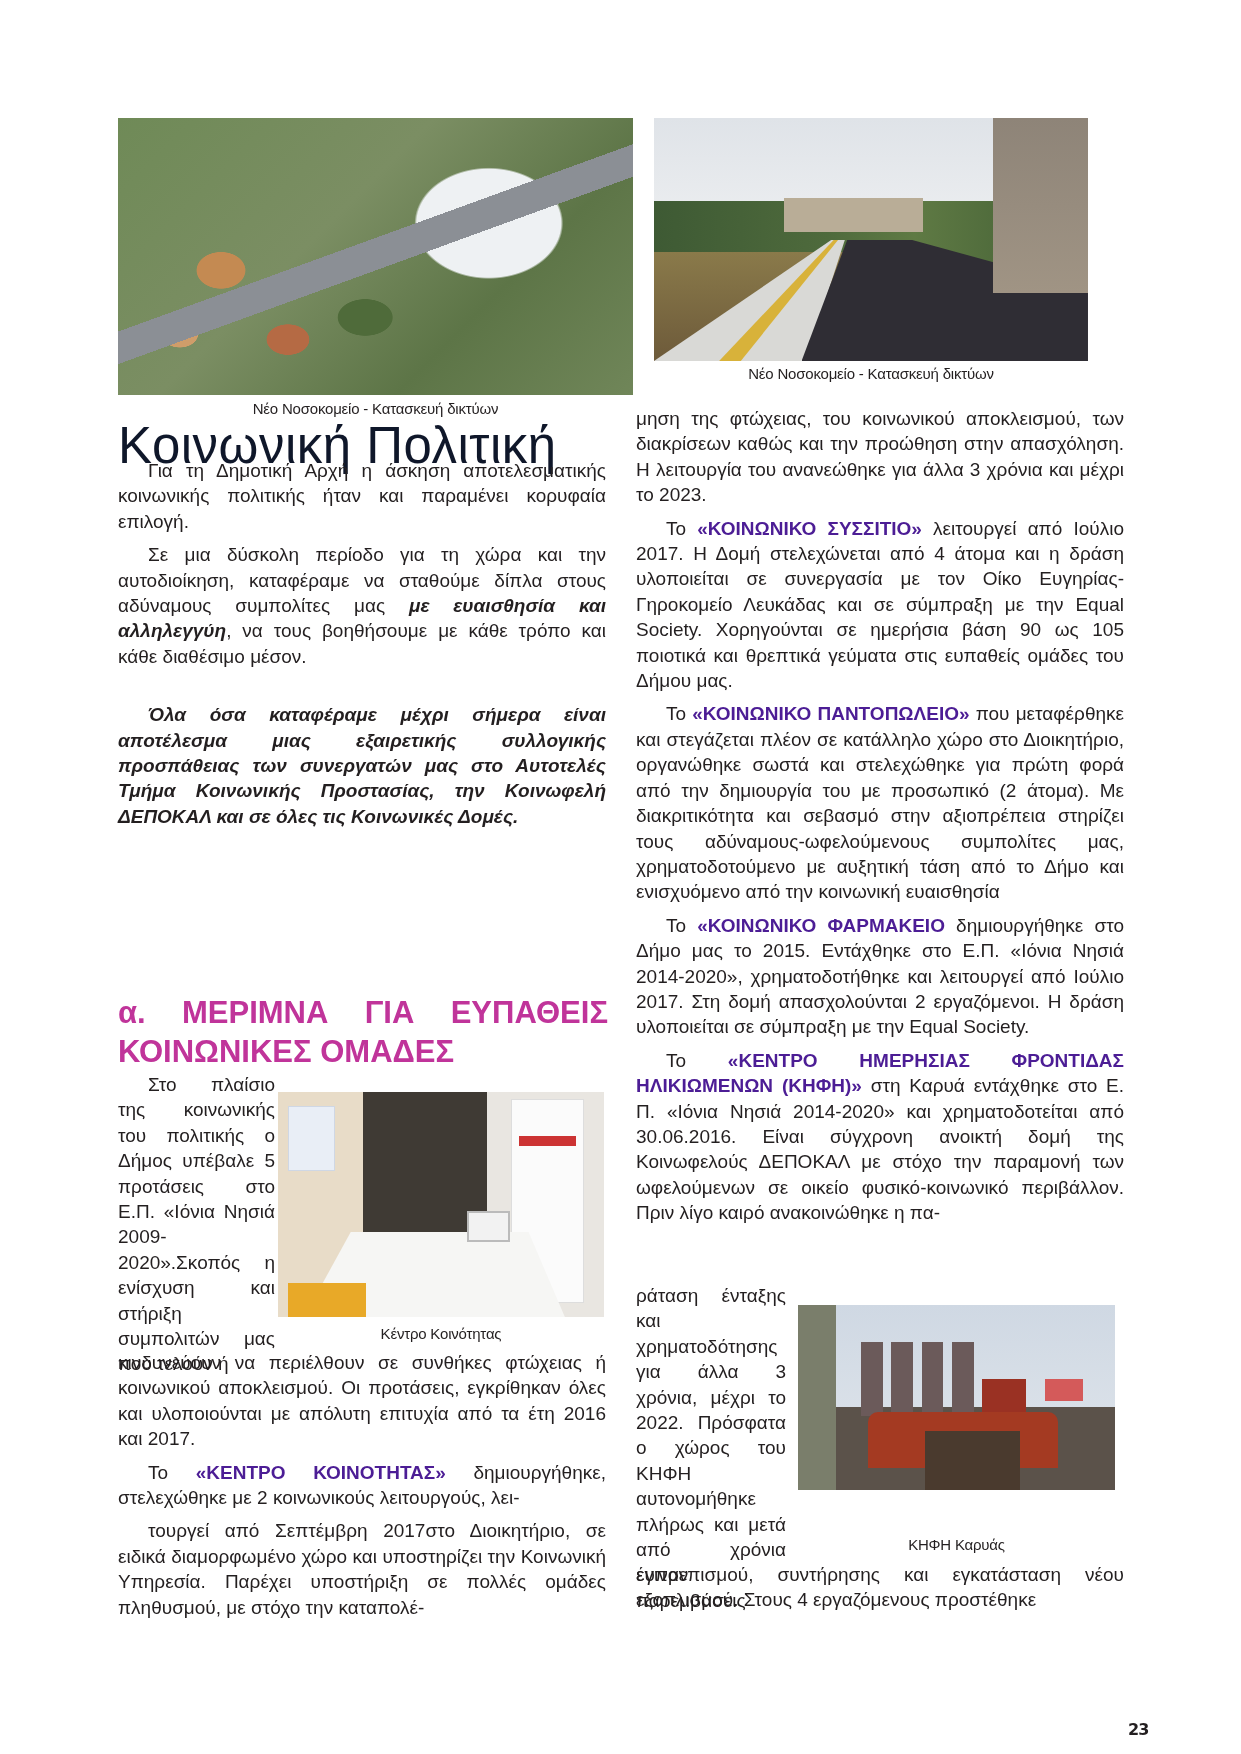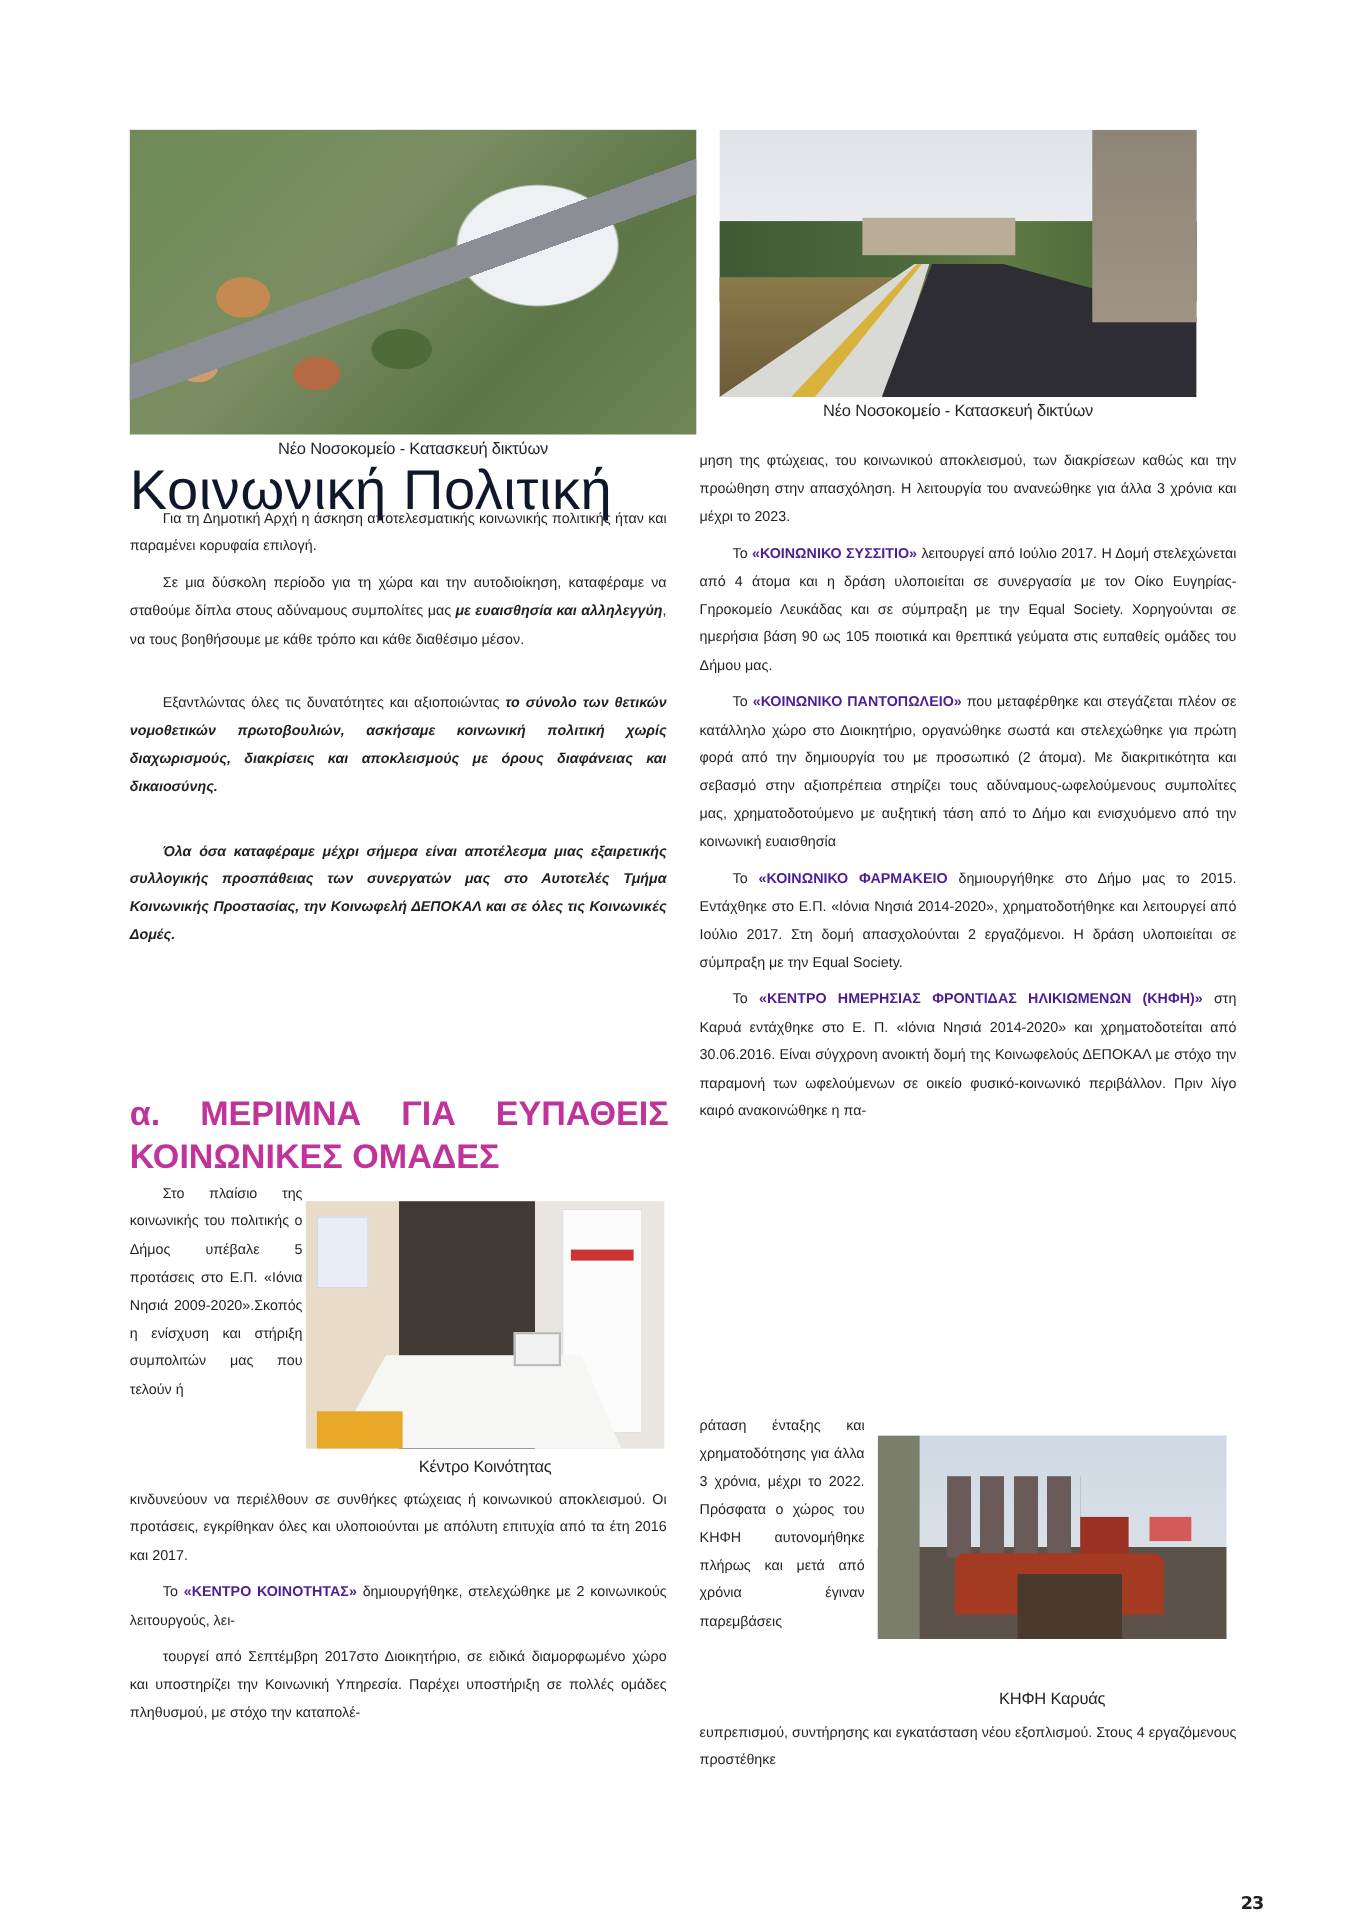--- a/index.html
+++ b/index.html
@@ -1,21 +1,21 @@
 <!DOCTYPE html>
 <html><head>
 <meta charset="utf-8">
 <style>
   html, body { margin:0; padding:0; background:#ffffff; }
   body { width:1241px; height:1754px; position:relative; overflow:hidden;
          font-family:"Liberation Sans", sans-serif; color:#231f20; }
   .abs { position:absolute; }
   .photo { position:absolute; overflow:hidden; }
   .cap { position:absolute; font-family:Liberation Sans, sans-serif; font-size:15px; color:#231f20; text-align:center; letter-spacing:-0.2px; }
-  .col p, .txt { margin:0; font-size:13px; line-height:25.4px; text-align:justify; }
+  .col p, .txt { margin:0; font-size:19px; line-height:25.4px; text-align:justify; }
   .ind { text-indent:30px; }
   .gap { margin-top:8px !important; }
   .hl { color:#4c1d95; font-weight:bold; }
   .bi { font-weight:bold; font-style:italic; }
   h1.title { position:absolute; left:118px; top:416px; margin:0; font-size:51px; font-weight:normal; color:#0f172a; letter-spacing:0.5px; }
   h2.sec { position:absolute; left:118px; top:993px; width:490px; margin:0; font-size:31px; line-height:39px; font-weight:bold; color:#c0349a; text-align:justify; }
   .pagenum { position:absolute; left:1128px; top:1720px; font-size:16px; font-weight:bold; font-family:"DejaVu Sans", sans-serif; letter-spacing:-1px; }
 
   
   .p1 { left:118px; top:118px; width:515px; height:277px;
@@ -73,21 +73,20 @@
     <div class="road"></div>
     <div class="house"></div>
 </div>
 <div class="cap" style="left:654px; top:365px; width:434px;">Νέο Νοσοκομείο - Κατασκευή δικτύων</div>
 
 <h1 class="title">Κοινωνική Πολιτική</h1>
 
 <div class="abs col" style="left:118px; top:458px; width:488px;">
   <p class="ind">Για τη Δημοτική Αρχή η άσκηση αποτελεσματικής κοινωνικής πολιτικής ήταν και παραμένει κορυφαία επιλογή.</p>
   <p class="ind gap"><span>Σε μια δύσκολη περίοδο για τη χώρα και την αυτοδιοίκηση, καταφέραμε να σταθούμε δίπλα στους αδύναμους συμπολίτες μας </span><span class="bi">με ευαισθησία και αλληλεγγύη</span><span>, να τους βοηθήσουμε με κάθε τρόπο και κάθε διαθέσιμο μέσον.</span></p>
-  <p class="ind" style="margin-top:33px;"><span>Εξαντλώντας όλες τις δυνατότητες και αξιοποιώντας </span><span class="bi">το σύνολο των θετικών νομοθετικών πρωτοβουλιών, ασκήσαμε κοινωνική πολιτική χωρίς διαχωρισμούς, διακρίσεις και αποκλεισμούς με όρους διαφάνειας και δικαιοσύνης.</span></p>
   <p class="ind bi" style="margin-top:33px;">Όλα όσα καταφέραμε μέχρι σήμερα είναι αποτέλεσμα μιας εξαιρετικής συλλογικής προσπάθειας των συνεργατών μας στο Αυτοτελές Τμήμα Κοινωνικής Προστασίας, την Κοινωφελή ΔΕΠΟΚΑΛ και σε όλες τις Κοινωνικές Δομές.</p>
 </div>
 
 <h2 class="sec">α. ΜΕΡΙΜΝΑ ΓΙΑ ΕΥΠΑΘΕΙΣ ΚΟΙΝΩΝΙΚΕΣ ΟΜΑΔΕΣ</h2>
 
 <div class="abs col" style="left:118px; top:1072px; width:157px;">
   <p class="ind">Στο πλαίσιο της κοινωνικής του πολιτικής ο Δήμος υπέβαλε 5 προτάσεις στο Ε.Π. «Ιόνια Νησιά 2009-2020».Σκοπός η ενίσχυση και στήριξη συμπολιτών μας που τελούν ή</p>
 </div>
 <div class="photo p3">
   <div class="poster"></div>

